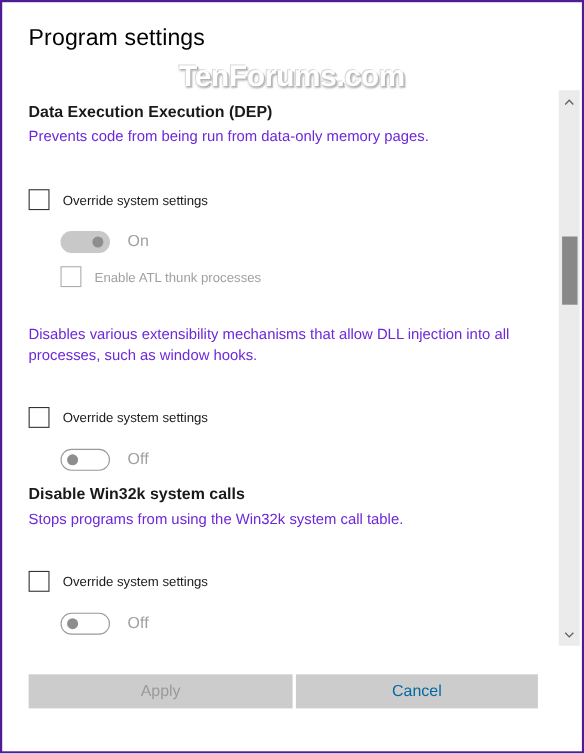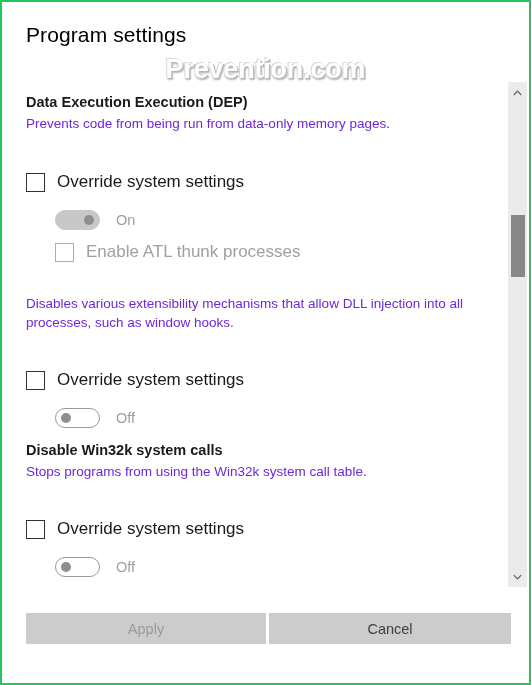--- a/index.html
+++ b/index.html
@@ -10,21 +10,21 @@
   body {
     font-family: "Liberation Sans", sans-serif;
     -webkit-font-smoothing: antialiased;
   }
 
   .dialog {
     position: relative;
     width: 531px;
     height: 685px;
     box-sizing: border-box;
-    border: 2px solid #22c55e;
+    border: 2px solid #4c1d95;
     background: #ffffff;
     overflow: hidden;
   }
 
   
   .title {
     position: absolute;
     left: 24px;
     top: 21px;
     font-size: 21px;
@@ -112,21 +112,21 @@
     box-sizing: border-box;
     border: 1.6px solid #333333;
     background: #ffffff;
     flex: 0 0 auto;
   }
   .checkbox.disabled {
     border-color: #adadad;
   }
   .cb-label {
     margin-left: 12px;
-    font-size: 17px;
+    font-size: 12px;
     color: #1a1a1a;
     white-space: nowrap;
   }
   .cb-label.disabled {
     color: #a0a0a0;
   }
 
   
   .toggle-row {
     position: absolute;
@@ -223,32 +223,32 @@
     padding: 6px;
     cursor: default;
   }
   .btn.apply {
     left: 24px;
     width: 240px;
     color: #9a9a9a;
   }
   .btn.cancel {
     left: 267px;
-    width: 242px;
-    color: #404040;
+    width: 220px;
+    color: #0369a1;
   }
 </style>
 </head>
 <body>
 
 <div class="dialog">
 
   <div class="title">Program settings</div>
 
-  <div class="watermark">Prevention.com</div>
+  <div class="watermark">TenForums.com</div>
 
   <div class="content-viewport">
     <div class="content-inner">
 
       <div class="section" style="top:12px; height:184px;">
         <div class="section-title">Data Execution Execution (DEP)</div>
         <div class="section-desc">Prevents code from being run from data-only memory pages.</div>
 
         <div class="cb-row level0" style="top:78px;">
           <span class="checkbox"></span>

